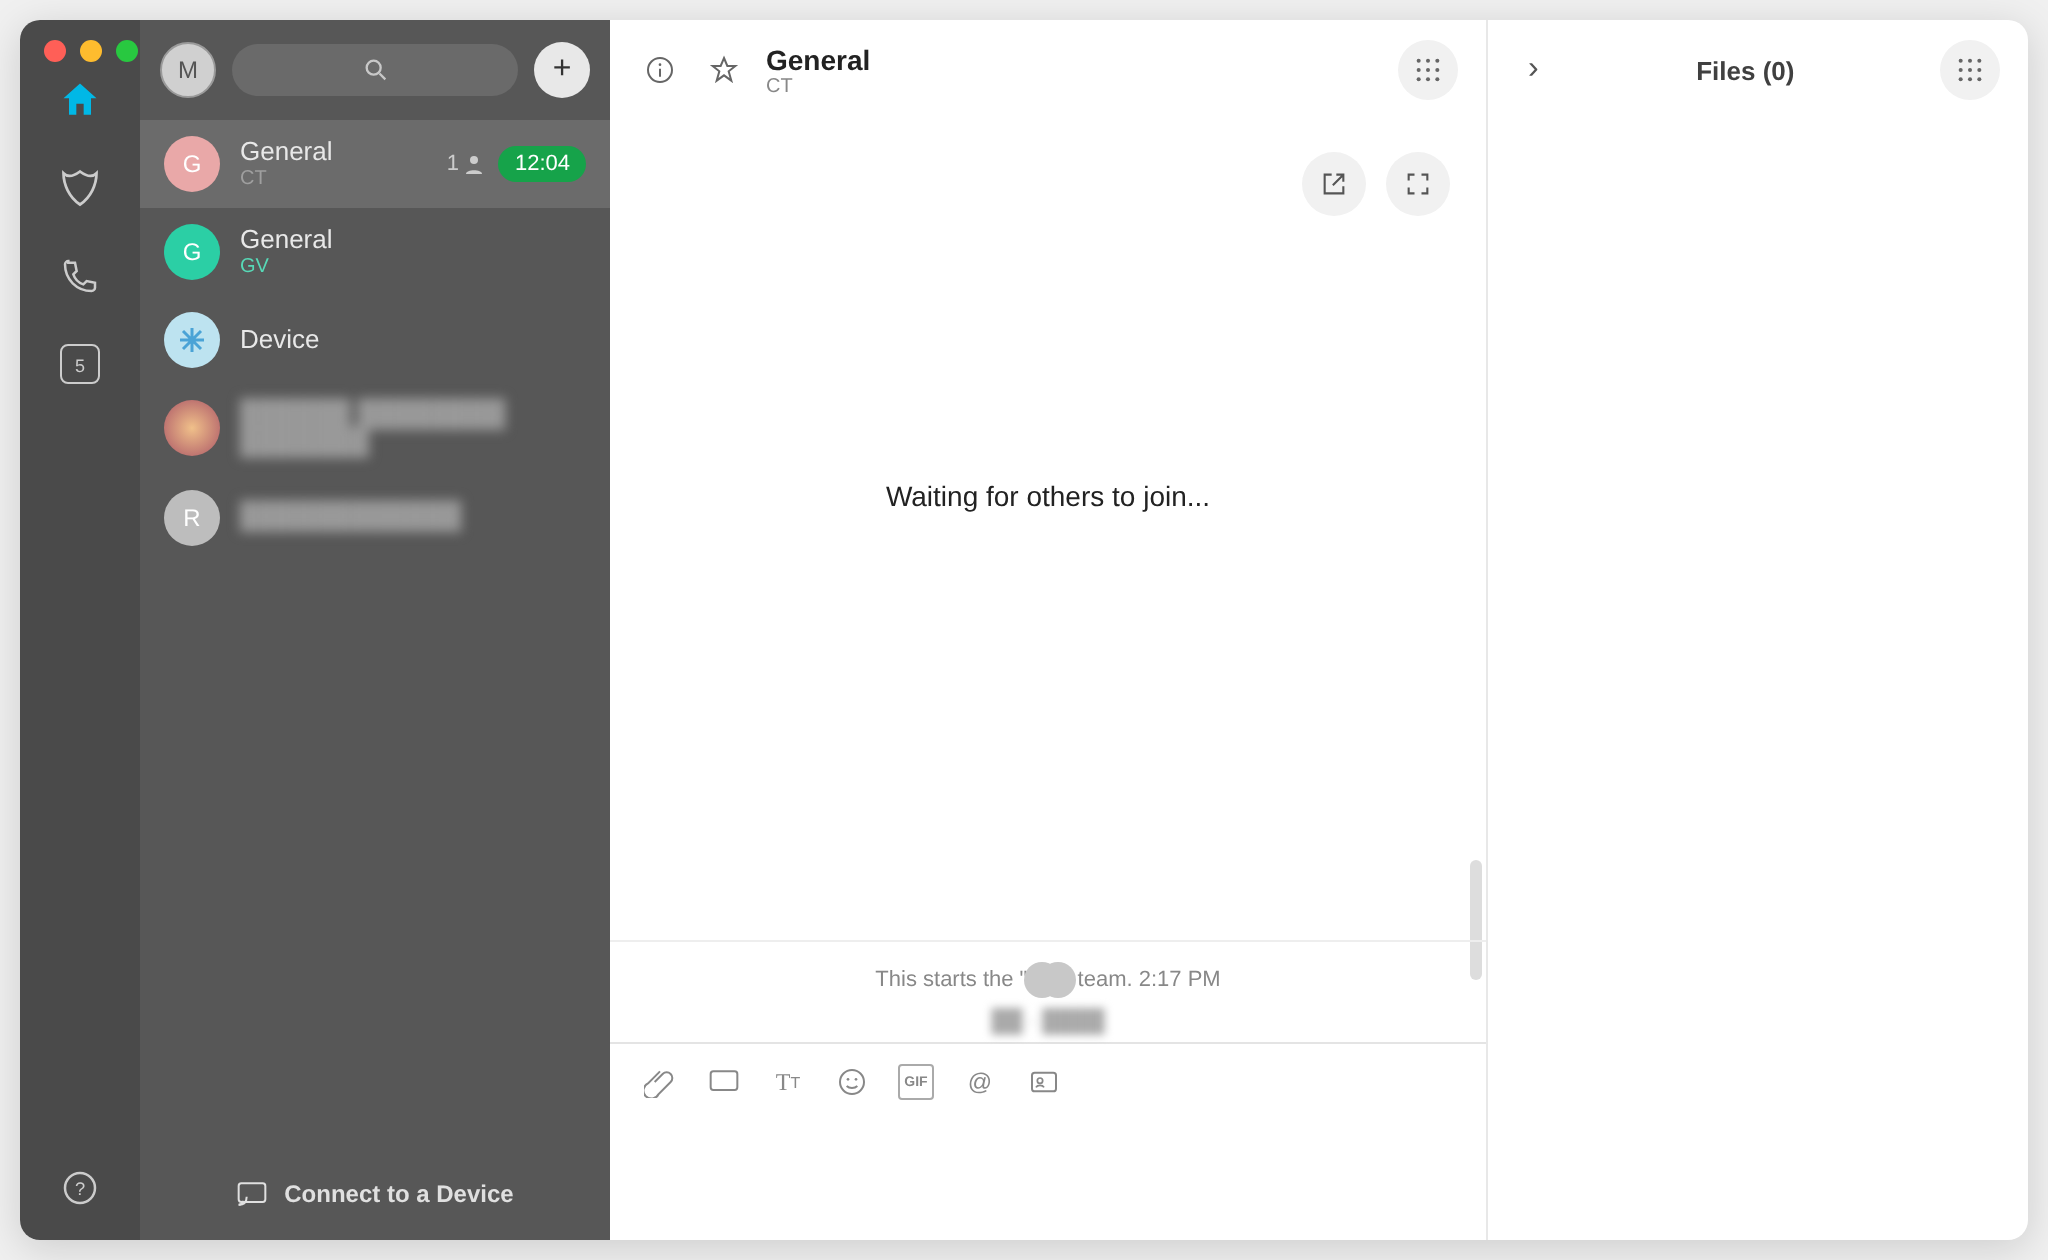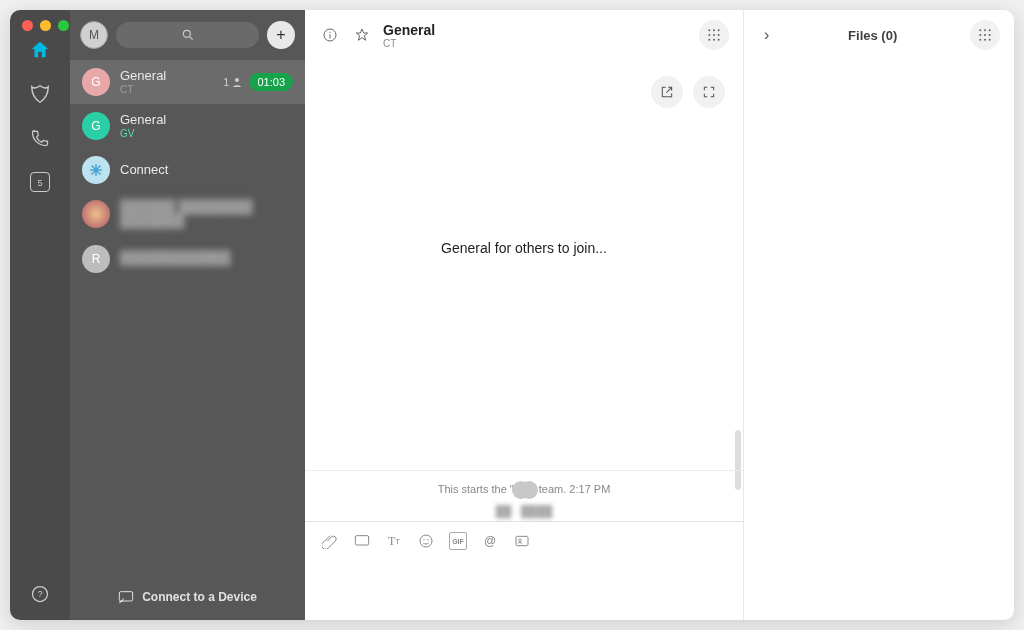--- a/index.html
+++ b/index.html
@@ -206,40 +206,40 @@
           <div class="sub">CT</div>
         </div>
         <div class="right">
           <div class="people-count">
             <span>1</span>
             <svg width="12" height="12" viewBox="0 0 24 24">
                 <circle cx="12" cy="8" r="4" fill="#ccc"></circle>
                 <path d="M4 22c0-5 16-5 16 0" fill="#ccc"></path>
               </svg>
           </div>
-          <div class="timer-pill">01:03</div>
+          <div class="timer-pill">12:04</div>
         </div>
       </div>
 
       <div class="convo">
         <div class="av g2">G</div>
         <div class="meta">
           <div class="title">General</div>
           <div class="sub" style="color:#57d9b7">GV</div>
         </div>
       </div>
 
       <div class="convo">
         <div class="av sp">
           <svg width="18" height="18" viewBox="0 0 24 24">
               <path d="M4 12 L20 12 M12 4 L12 20 M6 6 L18 18 M18 6 L6 18" stroke="#4aa3d6" stroke-width="2"></path>
             </svg>
         </div>
         <div class="meta">
-          <div class="title">Connect</div>
+          <div class="title">Device</div>
         </div>
       </div>
 
       <div class="convo">
         <div class="av p1" style="background-image:radial-gradient(#f0c08a,#a56);"></div>
         <div class="meta">
           <div class="title blur">██████ ████████ ███████</div>
         </div>
       </div>
 
@@ -304,21 +304,21 @@
           <svg width="14" height="14" viewBox="0 0 24 24">
               <path d="M14 4h6v6M20 4l-9 9M10 4H4v16h16v-6" fill="none" stroke="currentColor" stroke-width="1.8"></path>
             </svg>
         </div>
         <div class="c-btn">
           <svg width="14" height="14" viewBox="0 0 24 24">
               <path d="M4 9V4h5M20 9V4h-5M4 15v5h5M20 15v5h-5" fill="none" stroke="currentColor" stroke-width="1.8"></path>
             </svg>
         </div>
       </div>
-      <div class="waiting">General for others to join...</div>
+      <div class="waiting">Waiting for others to join...</div>
     </div>
 
     <div class="scroll-hint"></div>
 
     <div class="history-strip">
       <span>This starts the "</span><span class="mini-av"></span><span class="mini-av" style="margin-left:-8px;"></span> <span>team. 2:17 PM</span>
       <div class="history-more">██ · ████</div>
     </div>
 
     <div class="compose">

